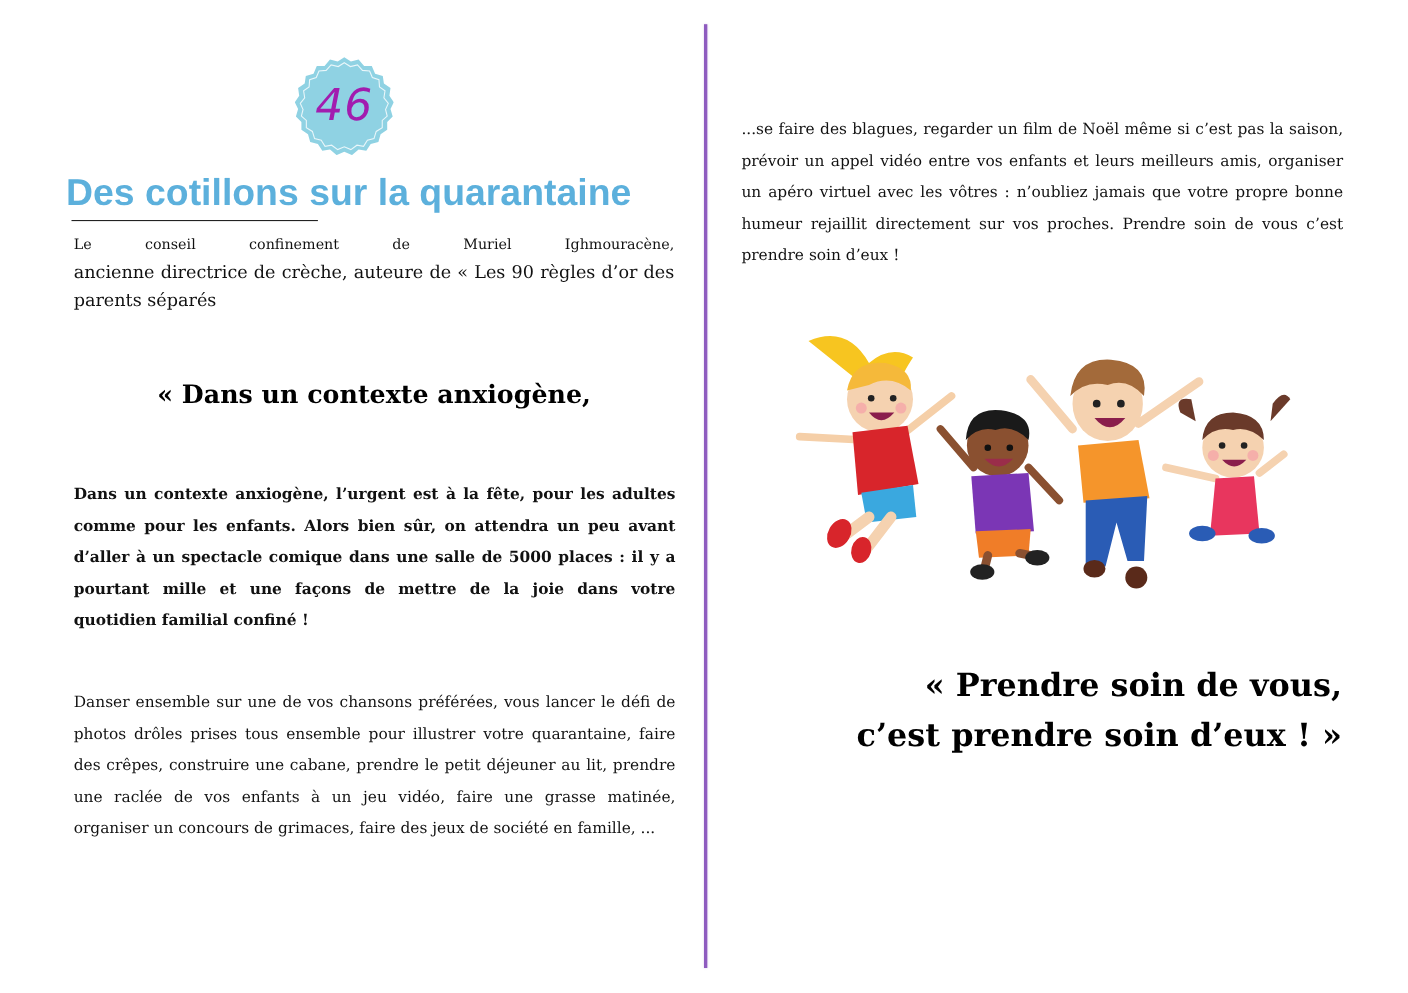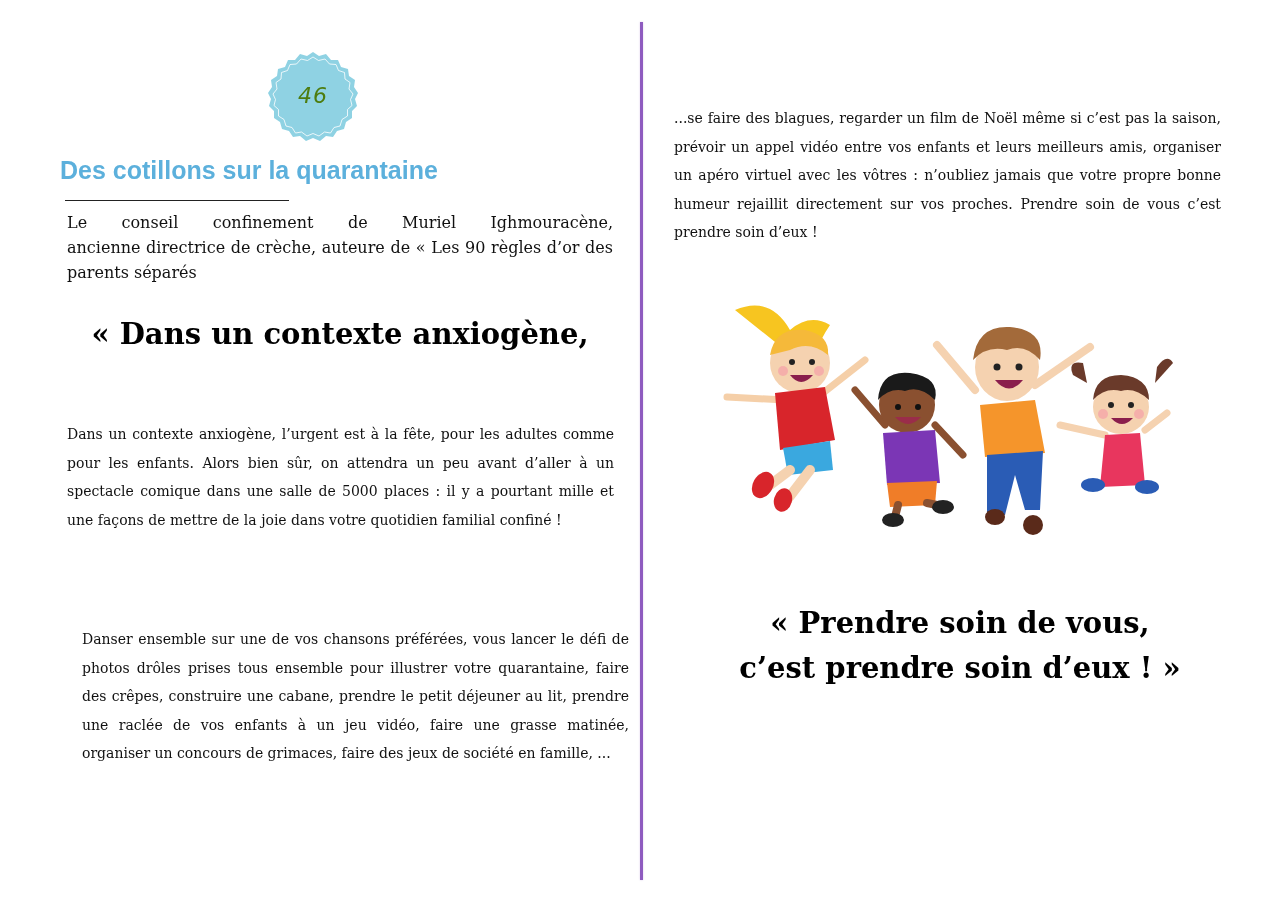--- a/index.html
+++ b/index.html
@@ -32,34 +32,34 @@
       width: 90px;
       height: 90px;
     }
     .badge svg { position: absolute; left: 0; top: 0; }
     .badge-num {
       position: absolute;
       left: 0; top: 0;
       width: 90px; height: 90px;
       line-height: 90px;
       text-align: center;
-      color: #4d7c0f;
+      color: #a21caf;
       font-family: "DejaVu Sans", sans-serif;
       font-style: italic;
-      font-size: 22px;
+      font-size: 40px;
       letter-spacing: 1px;
     }
     .title {
       position: absolute;
       left: 60px;
       top: 156px;
       margin: 0;
       font-family: "Liberation Sans", sans-serif;
       font-weight: bold;
-      font-size: 25px;
+      font-size: 34px;
       color: #5cb0dc;
       white-space: nowrap;
     }
     .title-rule {
       position: absolute;
       left: 65px;
       top: 200px;
       width: 224px;
       height: 1px;
       background: #222222;
@@ -70,63 +70,64 @@
       top: 210px;
       width: 546px;
       margin: 0;
       font-size: 17px;
       line-height: 25px;
       text-align: justify;
       text-align-last: left;
     }
     .subtitle .line1 {
       display: block;
-      font-size: 16px;
+      font-size: 13px;
       text-align: justify;
       text-align-last: justify;
       word-spacing: 6px;
     }
     .subtitle .line2 {
       display: block;
       font-size: 16px;
     }
     .pullquote {
       position: absolute;
       margin: 0;
       font-family: "DejaVu Serif", serif;
       font-weight: bold;
       text-align: center;
       color: #000000;
     }
     .pq-left {
       left: 60px;
-      top: 312px;
+      top: 336px;
       width: 560px;
-      font-size: 29px;
+      font-size: 23px;
       line-height: 45px;
     }
     .pq-right {
       left: 700px;
       top: 601px;
       width: 520px;
       font-size: 29px;
       line-height: 45px;
+      text-align: right;
     }
     .para {
       position: absolute;
       margin: 0;
       font-family: "DejaVu Serif", serif;
       font-size: 14px;
       line-height: 28.5px;
       text-align: justify;
       text-align-last: left;
       color: #111111;
     }
-    .p1 { left: 67px; top: 420px; width: 547px; }
-    .p2 { left: 82px; top: 625px; width: 547px; }
+    .p1 { left: 67px; top: 436px; width: 547px; font-weight: bold; }
+    .p2 { left: 67px; top: 625px; width: 547px; }
     .p3 { left: 674px; top: 104px; width: 547px; }
     .illustration {
       position: absolute;
       left: 715px;
       top: 305px;
       width: 470px;
       height: 245px;
     }
   </style>
 </head>

